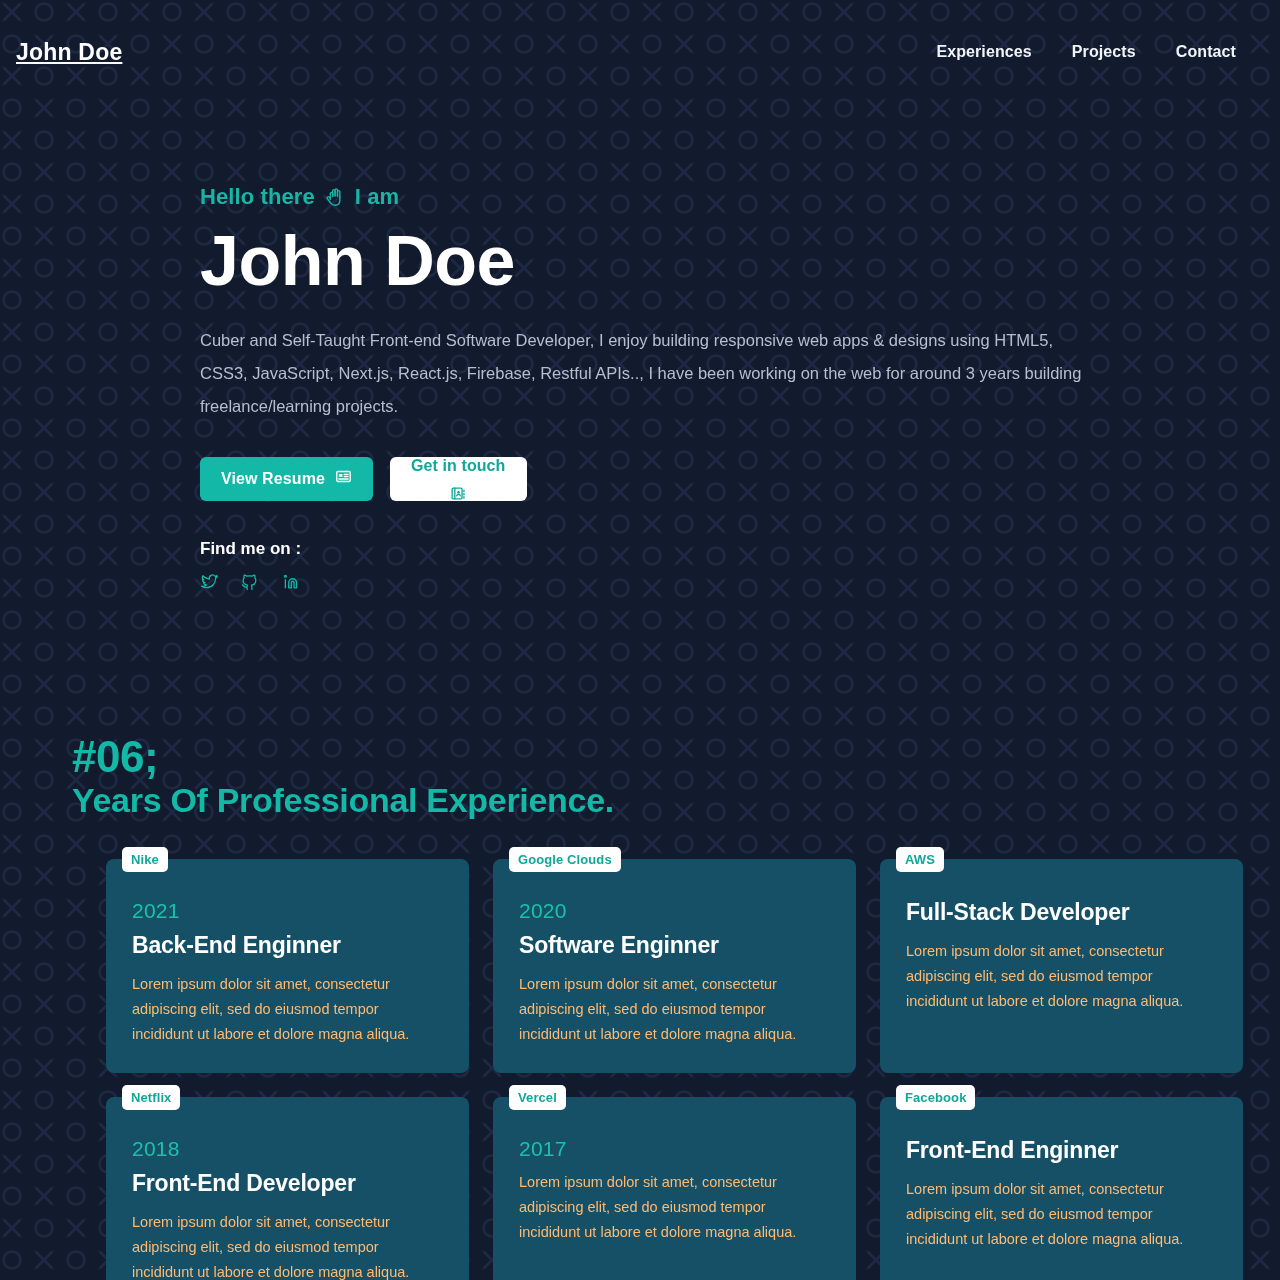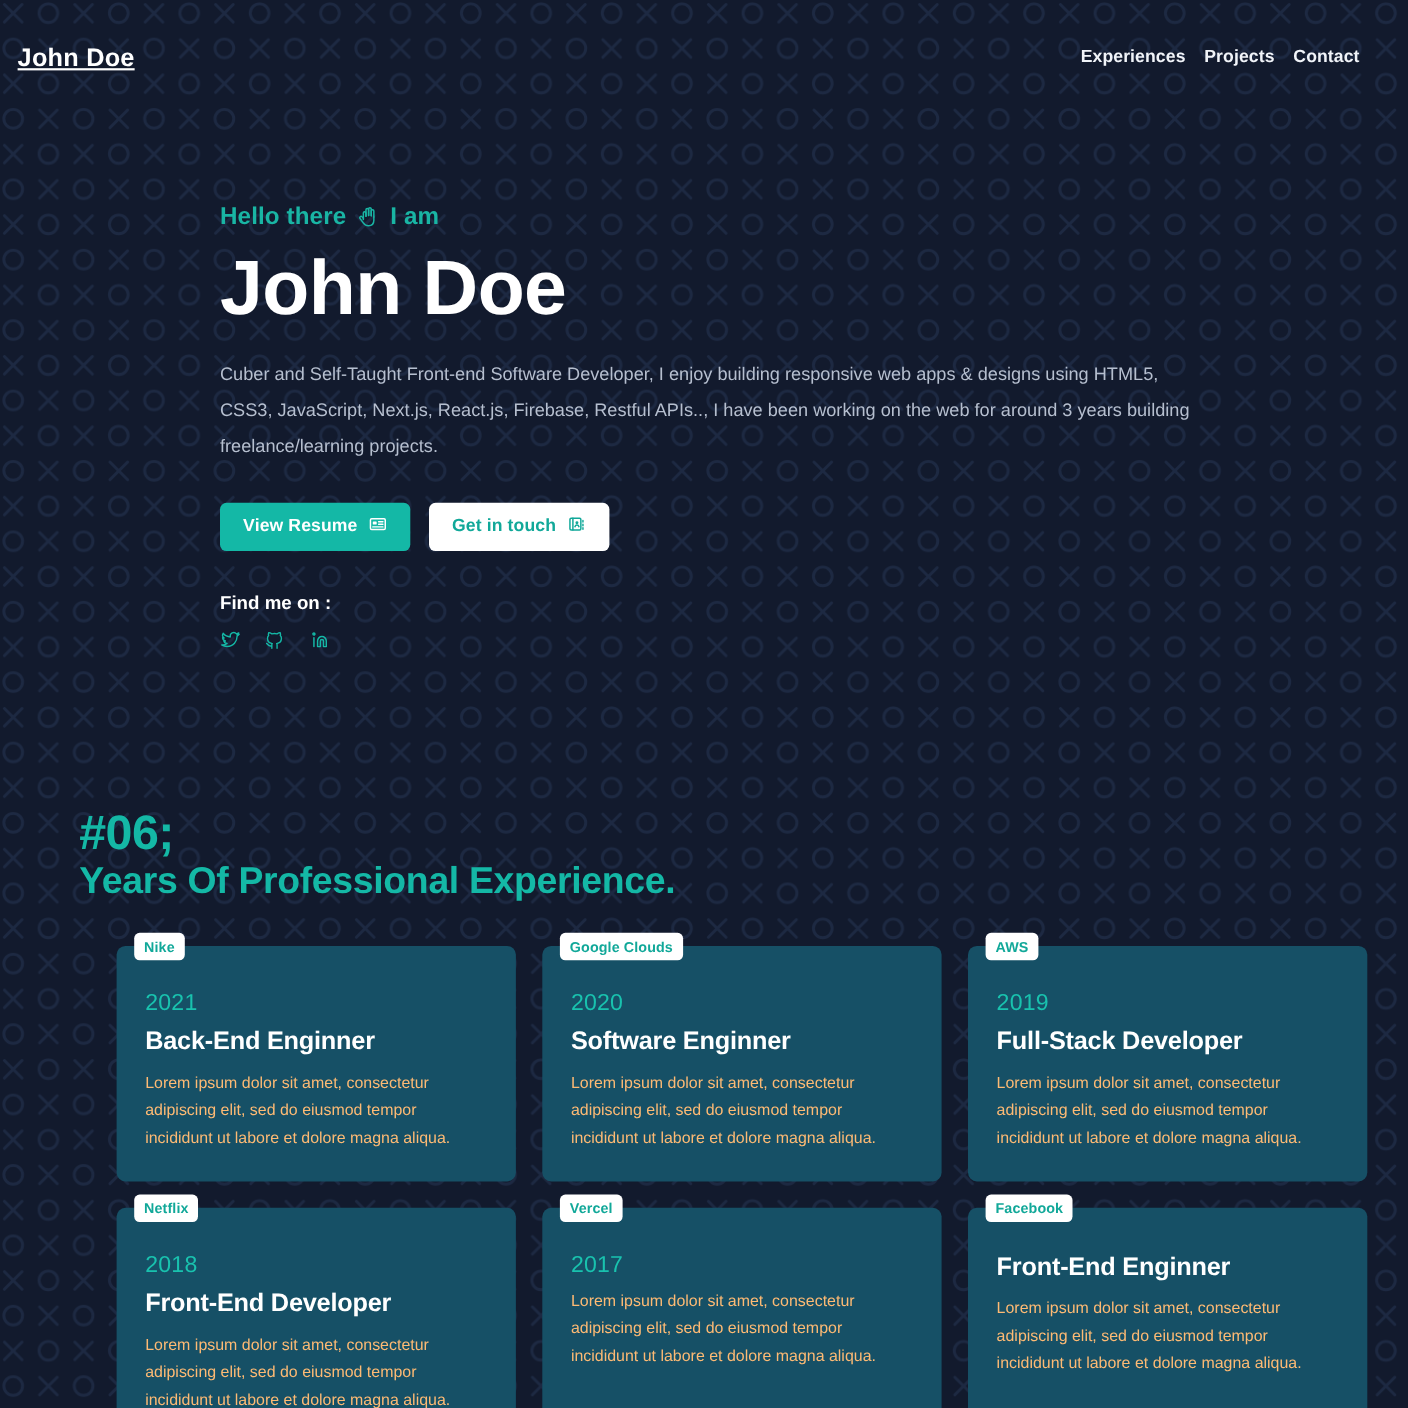--- a/index.html
+++ b/index.html
@@ -41,21 +41,21 @@
   }
   .brand {
     font-size:23px;
     font-weight:bold;
     color:#ffffff;
     letter-spacing:0.2px;
   }
   .main-nav {
     display:flex;
     align-items:center;
-    gap:17px;
+    gap:40px;
   }
   .nav-link {
     font-size:16px;
     font-weight:bold;
     color:#f1f4f9;
     text-decoration:none;
     letter-spacing:0.1px;
   }
 
   
@@ -103,21 +103,21 @@
     padding:0 21px;
     border:none;
     border-radius:6px;
     font-size:16px;
     font-weight:bold;
     cursor:pointer;
     font-family:"Liberation Sans", sans-serif;
     letter-spacing:0.1px;
   }
   .btn-primary { background:#14b8a6; color:#ffffff;justify-content:center; }
-  .btn-secondary { background:#ffffff; color:#11a899; }
+  .btn-secondary { background:#ffffff; color:#11a899;flex-direction:column; }
 
   .find-me-label {
     font-size:17px;
     font-weight:bold;
     color:#ffffff;
     margin-bottom:13px;
   }
   .social-row {
     display:flex;
     align-items:center;
@@ -315,21 +315,20 @@
 
       <article class="exp-card">
         <span class="exp-badge">Google Clouds</span>
         <div class="exp-year">2020</div>
         <h3 class="exp-role">Software Enginner</h3>
         <p class="exp-desc">Lorem ipsum dolor sit amet, consectetur adipiscing elit, sed do eiusmod tempor incididunt ut labore et dolore magna aliqua.</p>
       </article>
 
       <article class="exp-card">
         <span class="exp-badge">AWS</span>
-        <div class="exp-year">2019</div>
         <h3 class="exp-role">Full-Stack Developer</h3>
         <p class="exp-desc">Lorem ipsum dolor sit amet, consectetur adipiscing elit, sed do eiusmod tempor incididunt ut labore et dolore magna aliqua.</p>
       </article>
 
       <article class="exp-card">
         <span class="exp-badge">Netflix</span>
         <div class="exp-year">2018</div>
         <h3 class="exp-role">Front-End Developer</h3>
         <p class="exp-desc">Lorem ipsum dolor sit amet, consectetur adipiscing elit, sed do eiusmod tempor incididunt ut labore et dolore magna aliqua.</p>
       </article>

